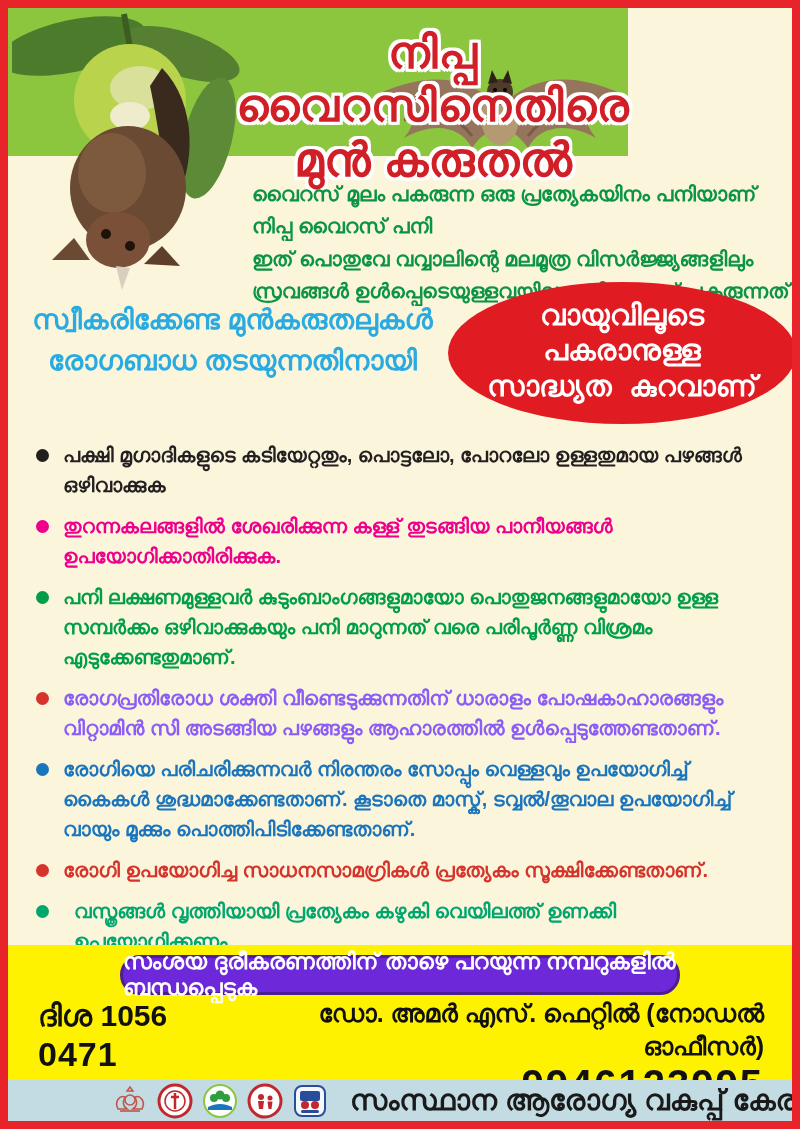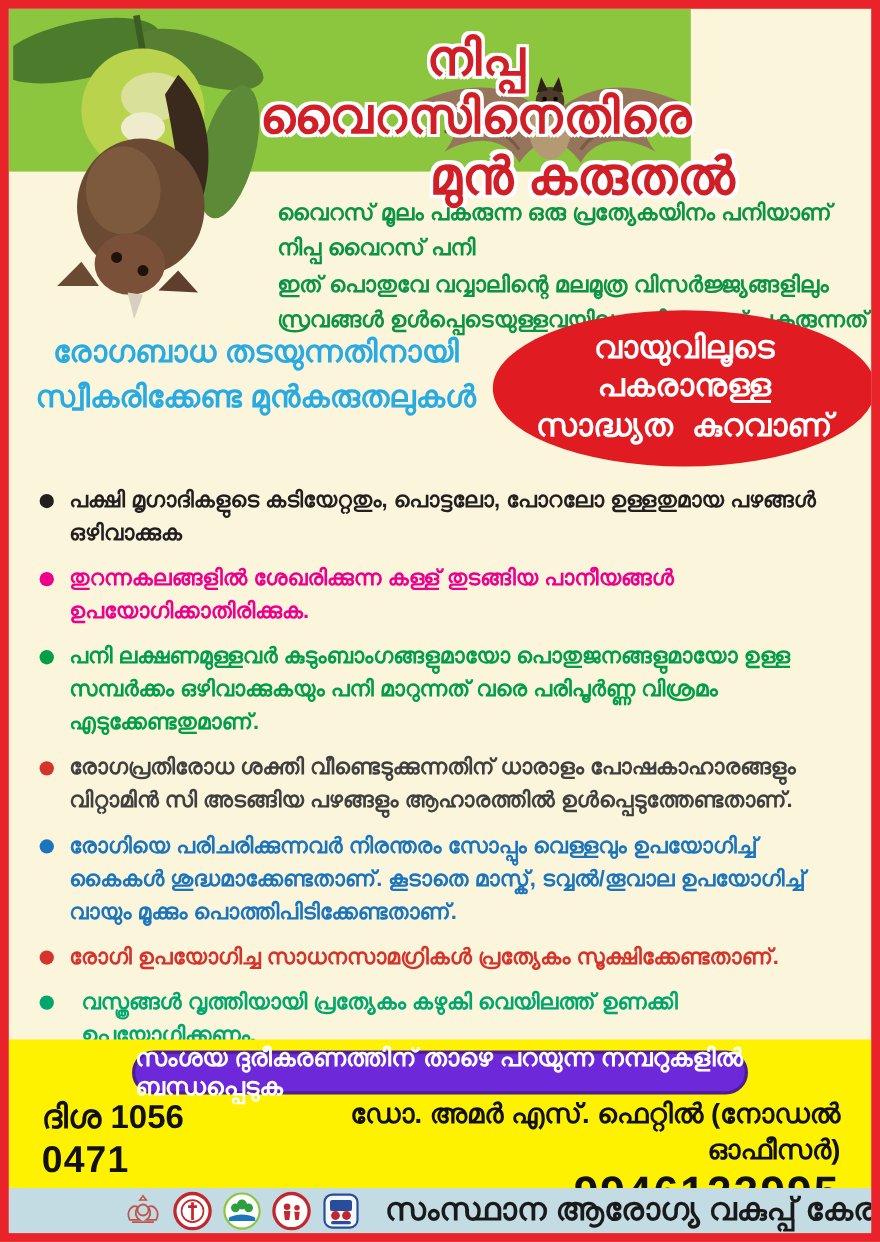--- a/index.html
+++ b/index.html
@@ -14,21 +14,21 @@
     position:absolute; left:0; top:0; width:620px; height:148px;
     background:#8cc63e;
   }
   .title-block {
     position:absolute; left:190px; top:18px; width:470px;
     text-align:center; color:#d01f26; font-weight:bold; line-height:1.18;
     text-shadow:-3px -3px 0 #fff,3px -3px 0 #fff,-3px 3px 0 #fff,3px 3px 0 #fff,
                  0 -3px 0 #fff,0 3px 0 #fff,-3px 0 0 #fff,3px 0 0 #fff;
   }
   .title-line1 { font-size:45px; letter-spacing:1px; }
-  .title-line2 { font-size:47px;text-align:right; }
+  .title-line2 { font-size:47px; }
   .flying-bat { position:absolute; right:2px; top:52px; width:252px; height:104px; }
   .hanging-bat { position:absolute; left:4px; top:0px; width:232px; height:282px; }
   
   .intro {
     position:absolute; left:244px; top:170px; width:540px;
     color:#0b9444; font-weight:bold; font-size:20.5px; line-height:1.58;
   }
   
   .precaution-heading {
     position:absolute; left:22px; top:292px; width:405px; text-align:center;
@@ -125,22 +125,22 @@
     <path d="M104 258 L110 282 L118 260 Z" fill="#d8cfc0"></path>
   </svg>
 
   <div class="intro">
     <div>വൈറസ് മൂലം പകരുന്ന ഒരു പ്രത്യേകയിനം പനിയാണ് നിപ്പ വൈറസ് പനി</div>
     <div>ഇത് പൊതുവേ വവ്വാലിന്റെ മലമൂത്ര വിസർജ്ജ്യങ്ങളിലും</div>
     <div>സ്രവങ്ങൾ ഉൾപ്പെടെയുള്ളവയിലും കൂടിയുമാണ് പകരുന്നത്</div>
   </div>
 
   <div class="precaution-heading">
+    <div>സ്വീകരിക്കേണ്ട മുൻകരുതലുകൾ</div>
     <div>രോഗബാധ തടയുന്നതിനായി</div>
-    <div>സ്വീകരിക്കേണ്ട മുൻകരുതലുകൾ</div>
   </div>
 
   <div class="oval-note">
     <div>വായുവിലൂടെ</div>
     <div>പകരാനുള്ള</div>
     <div>സാദ്ധ്യത കുറവാണ്</div>
   </div>
 
   <ul class="bullet-list" id="bullet-list">
       <li class="bullet-item">
@@ -150,21 +150,21 @@
       <li class="bullet-item">
         <span class="bullet-dot" style="background: rgb(236, 0, 140);"></span>
         <span class="bullet-text" style="color: rgb(236, 0, 140);">തുറന്നകലങ്ങളിൽ ശേഖരിക്കുന്ന കള്ള് തുടങ്ങിയ പാനീയങ്ങൾ ഉപയോഗിക്കാതിരിക്കുക.</span>
       </li>
       <li class="bullet-item">
         <span class="bullet-dot" style="background: rgb(0, 158, 73);"></span>
         <span class="bullet-text" style="color: rgb(0, 158, 73);">പനി ലക്ഷണമുള്ളവർ കുടുംബാംഗങ്ങളുമായോ പൊതുജനങ്ങളുമായോ ഉള്ള സമ്പർക്കം ഒഴിവാക്കുകയും പനി മാറുന്നത് വരെ പരിപൂർണ്ണ വിശ്രമം എടുക്കേണ്ടതുമാണ്.</span>
       </li>
       <li class="bullet-item">
         <span class="bullet-dot" style="background: rgb(213, 52, 44);"></span>
-        <span class="bullet-text" style="color: #404040;">രോഗപ്രതിരോധ ശക്തി വീണ്ടെടുക്കുന്നതിന് ധാരാളം പോഷകാഹാരങ്ങളും വിറ്റാമിൻ സി അടങ്ങിയ പഴങ്ങളും ആഹാരത്തിൽ ഉൾപ്പെടുത്തേണ്ടതാണ്.</span>
+        <span class="bullet-text" style="color: #8b5cf6;">രോഗപ്രതിരോധ ശക്തി വീണ്ടെടുക്കുന്നതിന് ധാരാളം പോഷകാഹാരങ്ങളും വിറ്റാമിൻ സി അടങ്ങിയ പഴങ്ങളും ആഹാരത്തിൽ ഉൾപ്പെടുത്തേണ്ടതാണ്.</span>
       </li>
       <li class="bullet-item">
         <span class="bullet-dot" style="background: rgb(27, 117, 188);"></span>
         <span class="bullet-text" style="color: rgb(27, 117, 188);">രോഗിയെ പരിചരിക്കുന്നവർ നിരന്തരം സോപ്പും വെള്ളവും ഉപയോഗിച്ച് കൈകൾ ശുദ്ധമാക്കേണ്ടതാണ്. കൂടാതെ മാസ്ക്, ടവ്വൽ/തൂവാല ഉപയോഗിച്ച് വായും മൂക്കും പൊത്തിപിടിക്കേണ്ടതാണ്.</span>
       </li>
       <li class="bullet-item">
         <span class="bullet-dot" style="background: rgb(213, 52, 44);"></span>
         <span class="bullet-text" style="color: rgb(213, 52, 44);">രോഗി ഉപയോഗിച്ച സാധനസാമഗ്രികൾ പ്രത്യേകം സൂക്ഷിക്കേണ്ടതാണ്.</span>
       </li>
       <li class="bullet-item">

